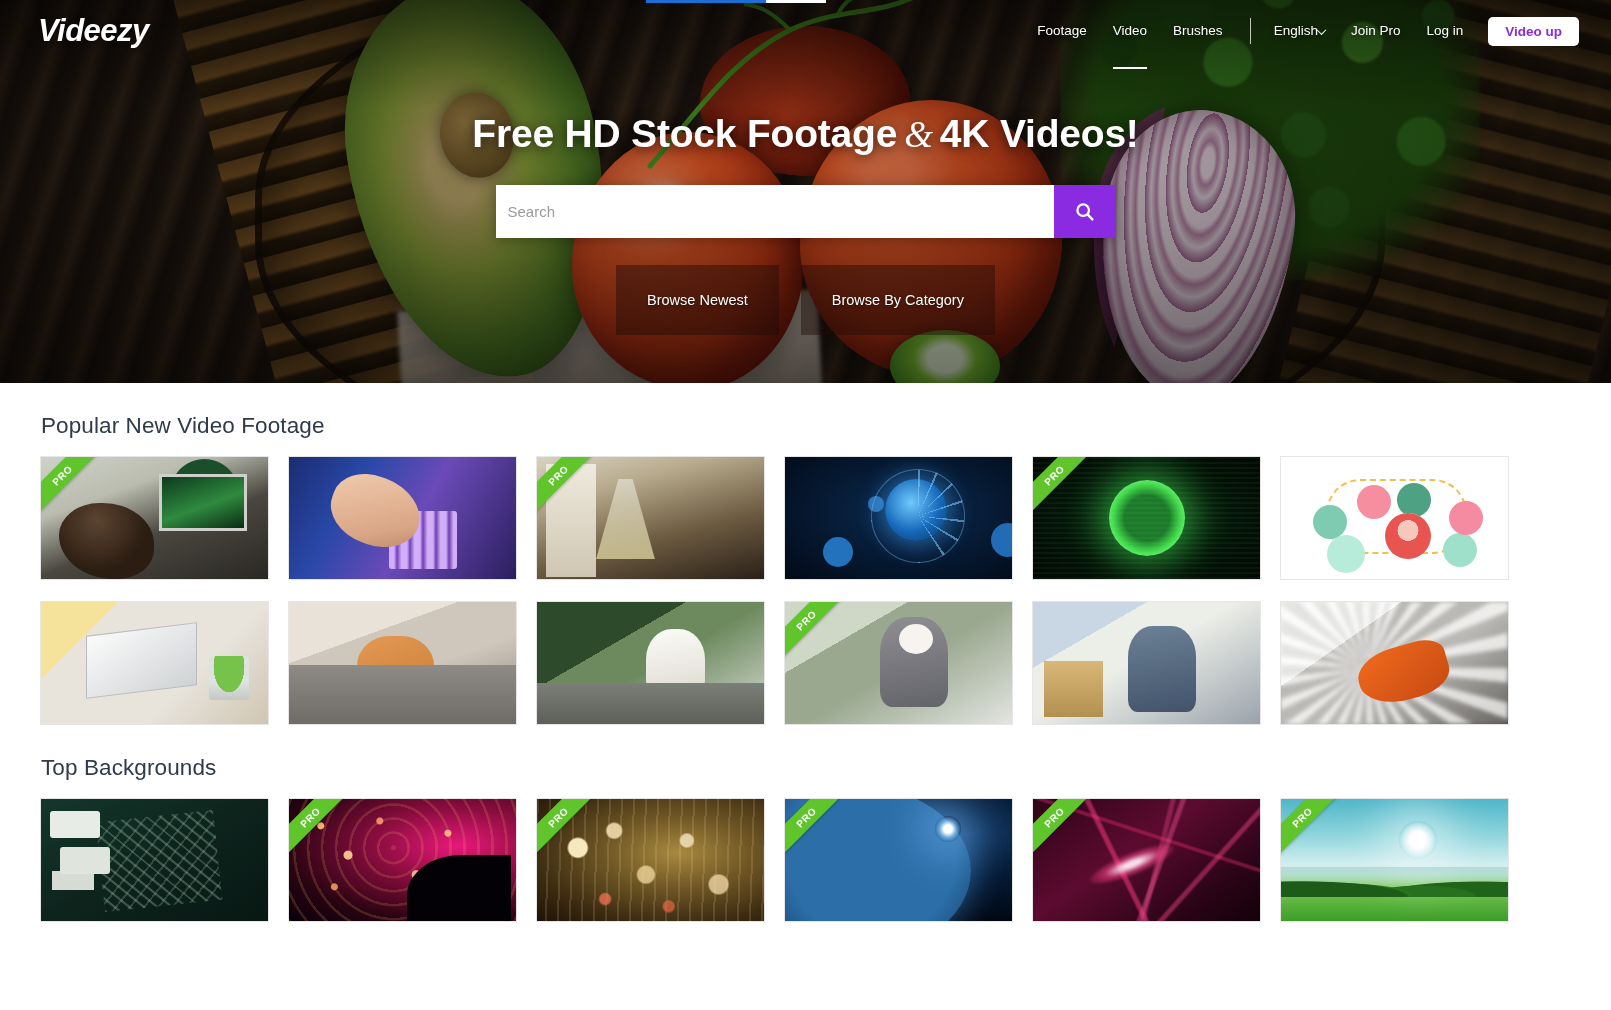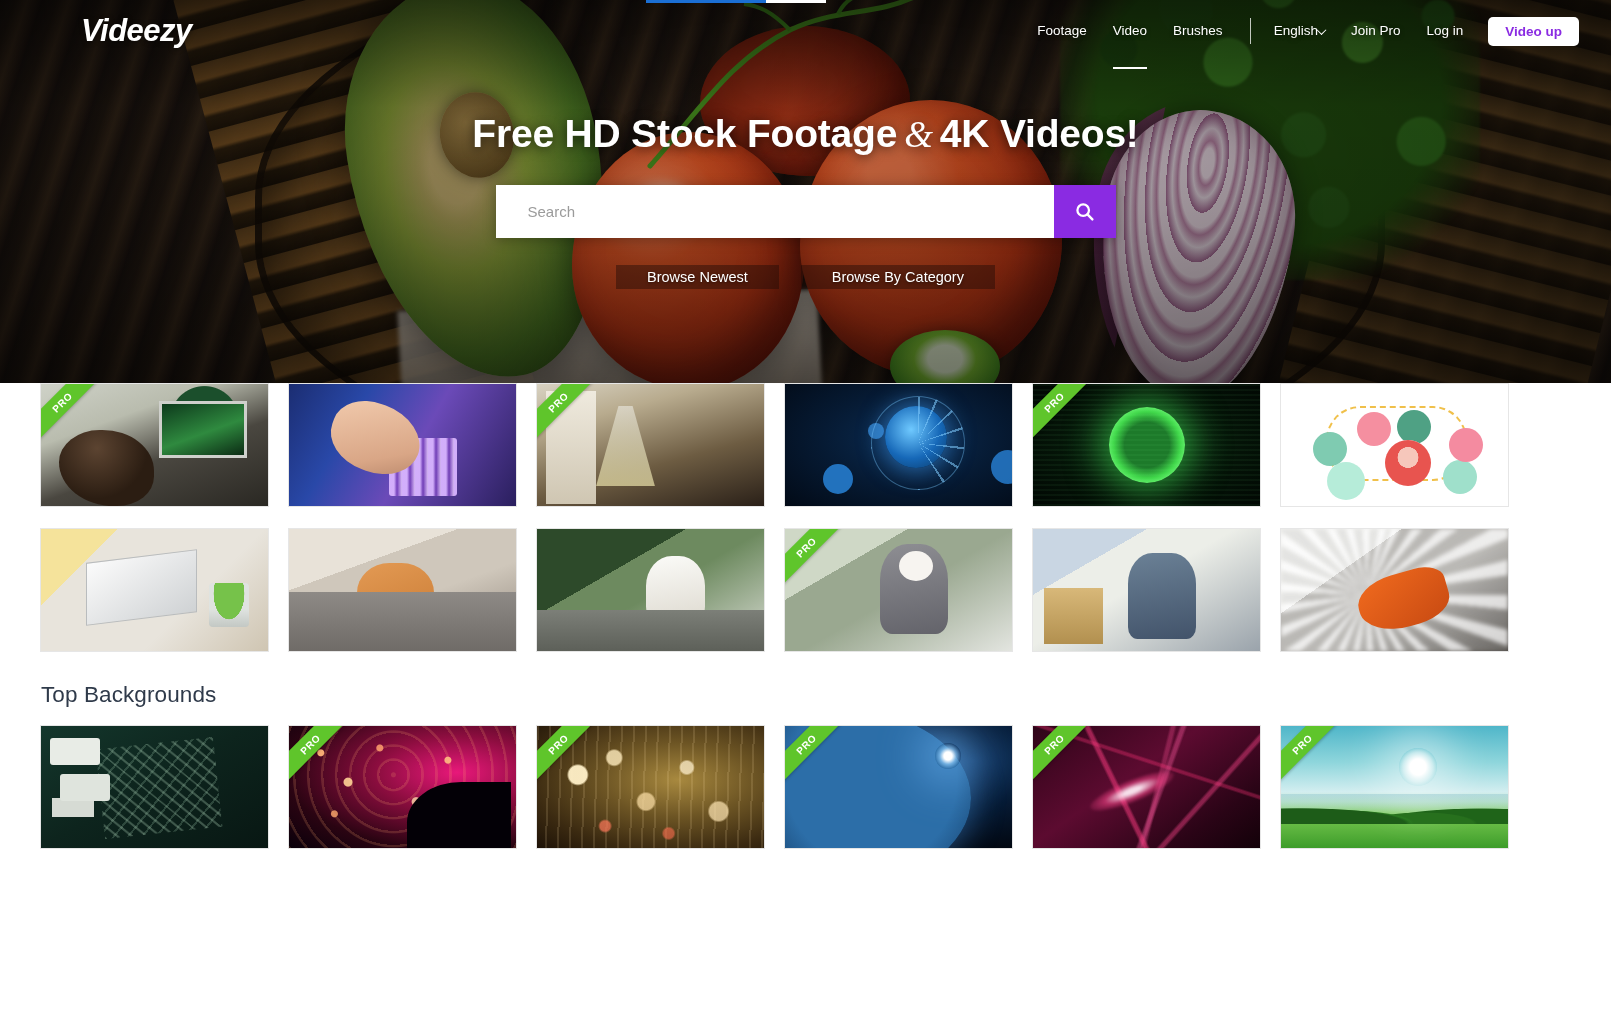--- a/index.html
+++ b/index.html
@@ -163,21 +163,20 @@
       radial-gradient(ellipse at 48% 40%, rgba(0,0,0,.10) 0%, rgba(0,0,0,.42) 70%, rgba(0,0,0,.58) 100%),
       linear-gradient(180deg, rgba(0,0,0,.38) 0%, rgba(0,0,0,.08) 28%, rgba(0,0,0,.18) 100%);
   }
 
   
   .nav {
     position: absolute; top: 0; left: 0;
     width: 1611px; height: 62px;
     display: flex; align-items: center;
     z-index: 40;
-    padding-left: 43px;
   }
   .logo {
     margin-left: 38px;
     font-size: 31px; font-weight: 700; font-style: italic;
     color: #fff; letter-spacing: -.5px;
     text-shadow: 0 1px 5px rgba(0,0,0,.5);
     cursor: pointer;
   }
   .nav-right {
     margin-left: auto; margin-right: 32px;
@@ -229,34 +228,34 @@
     padding: 0 7px;
   }
   .searchbar {
     margin-top: 29px;
     display: flex; width: 620px; height: 53px;
     box-shadow: 0 2px 12px rgba(0,0,0,.3);
   }
   .search-input {
     flex: 1; border: none; outline: none;
     background: #fff; font-size: 15px;
-    padding: 0 32px; color: #333;
+    padding: 0 12px; color: #333;
     font-family: "Liberation Sans", sans-serif;
   }
   .search-input::placeholder { color: #9b9b9b; }
   .search-btn {
     width: 62px; background: #8a2be2;
     border: none; cursor: pointer;
     display: flex; align-items: center; justify-content: center;
   }
   .hero-btns { margin-top: 27px; display: flex; gap: 22px; }
   .hero-btn {
     background: rgba(30,12,6,.45);
     color: #fff; font-size: 14.5px;
-    padding: 4px 31px; cursor: pointer;
+    padding: 27px 31px; cursor: pointer;
     white-space: nowrap;
     text-shadow: 0 1px 3px rgba(0,0,0,.5);
   }
 
   
   .content { padding: 0 40px; }
   .sec-title {
     font-size: 22.5px; font-weight: 400; color: #2f3a4a;
     margin: 30px 0 17px 1px; letter-spacing: .1px;
   }
@@ -654,20 +653,21 @@
 
     <div class="hero-btns">
       <div class="hero-btn">Browse Newest</div>
       <div class="hero-btn">Browse By Category</div>
     </div>
   </div>
 </div>
 
 <div class="content">
 
+  <h2 class="sec-title">Popular New Video Footage</h2>
   <div class="grid" id="grid0">
       <div class="card" title="Scientist looking into microscope">
         <div class="thumb th-micro"></div>
         <div class="pro">PRO</div>
       </div>
       <div class="card" title="Gloved hand pipetting into test tubes">
         <div class="thumb th-pipette"></div>
       </div>
       <div class="card" title="Laboratory flask and researcher">
         <div class="thumb th-lab"></div>

